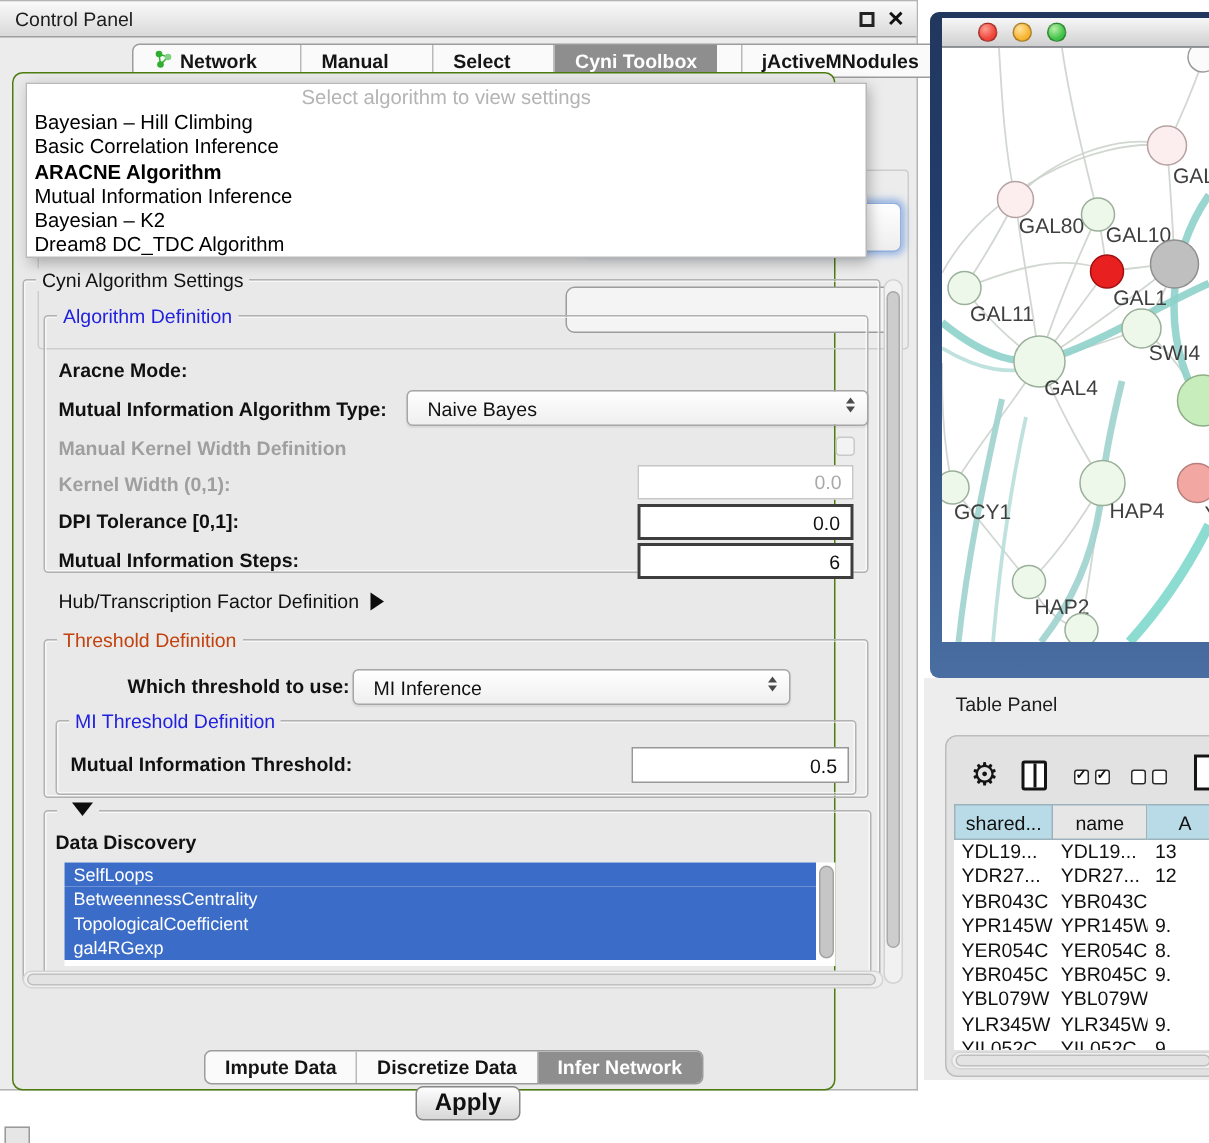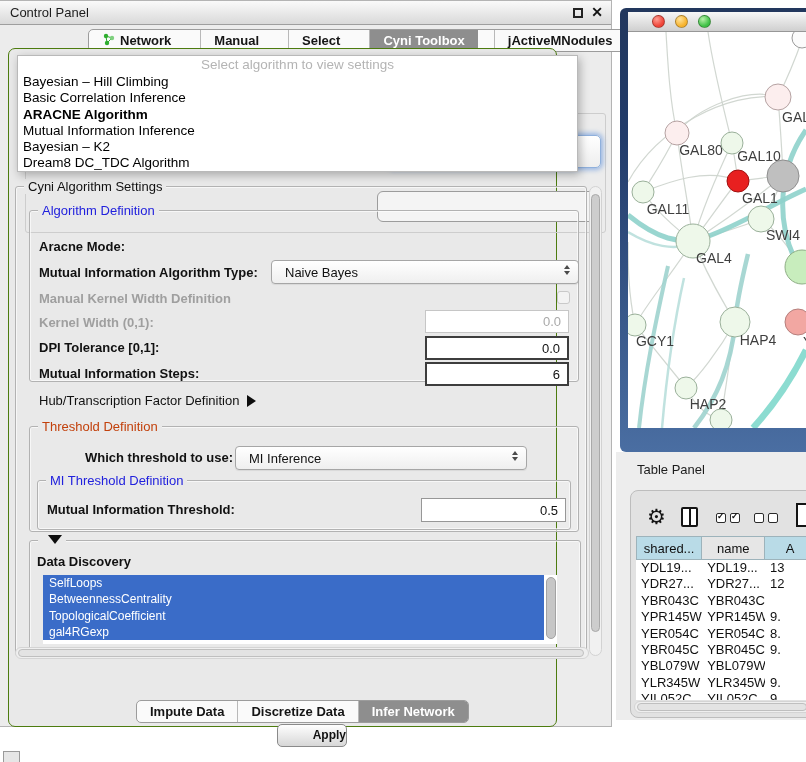--- a/index.html
+++ b/index.html
@@ -63,21 +63,21 @@
   .attr-item { height:16.3px; line-height:16.3px; padding-left:6px; font-size:12px; color:#fff; background:#3a6cc8; width:calc(100% - 13px); }
   #attr-scroll { position:absolute; right:1px; top:2px; width:10px; height:62px; border-radius:5px; background:#c6c6c6; border:1px solid #a3a3a3; }
 
   
   .vtrack { position:absolute; background:#f1f1f1; border:1px solid #d2d2d2; border-radius:7px; }
   .vthumb { position:absolute; left:1px; right:1px; background:#cdcdcd; border:1px solid #a9a9a9; border-radius:6px; }
   .htrack { position:absolute; background:#efefef; border:1px solid #d4d4d4; border-radius:6px; }
   .hthumb { position:absolute; top:1px; bottom:1px; background:#e3e3e3; border:1px solid #bfbfbf; border-radius:5px; }
 
   
-  #apply-btn { position:absolute; left:268px; top:675px; width:70px; height:23px; background:linear-gradient(#fefefe,#d7d7d7); border:1px solid #8a8a8a; border-radius:5px; text-align:right; line-height:21px; font-size:12px; font-weight:600; }
+  #apply-btn { position:absolute; left:268px; top:675px; width:70px; height:23px; background:linear-gradient(#fefefe,#d7d7d7); border:1px solid #8a8a8a; border-radius:5px; text-align:center; line-height:21px; font-size:16px; font-weight:600; }
 
   
   #net-frame { position:absolute; left:620px; top:8px; width:190px; height:444px; background:linear-gradient(#22375d,#223c6b 30%,#4a6ea2); border-radius:6px 0 0 6px; }
   #net-titlebar { position:absolute; left:628px; top:12px; width:178px; height:20px; background:linear-gradient(#f7f7f7,#cfcfcf); border-bottom:1px solid #979797; }
   .light { position:absolute; top:3px; width:13px; height:13px; border-radius:50%; border:1px solid rgba(0,0,0,.3); }
   #light-red { left:24px; background:radial-gradient(circle at 35% 30%, #ff9d92, #ef4438 65%); }
   #light-yellow { left:47px; background:radial-gradient(circle at 35% 30%, #ffe29a, #f7b32e 65%); }
   #light-green { left:70px; background:radial-gradient(circle at 35% 30%, #b7f0a8, #3fc146 65%); }
   #net-canvas { position:absolute; left:628px; top:32px; width:178px; height:396px; background:#fff; }
 

